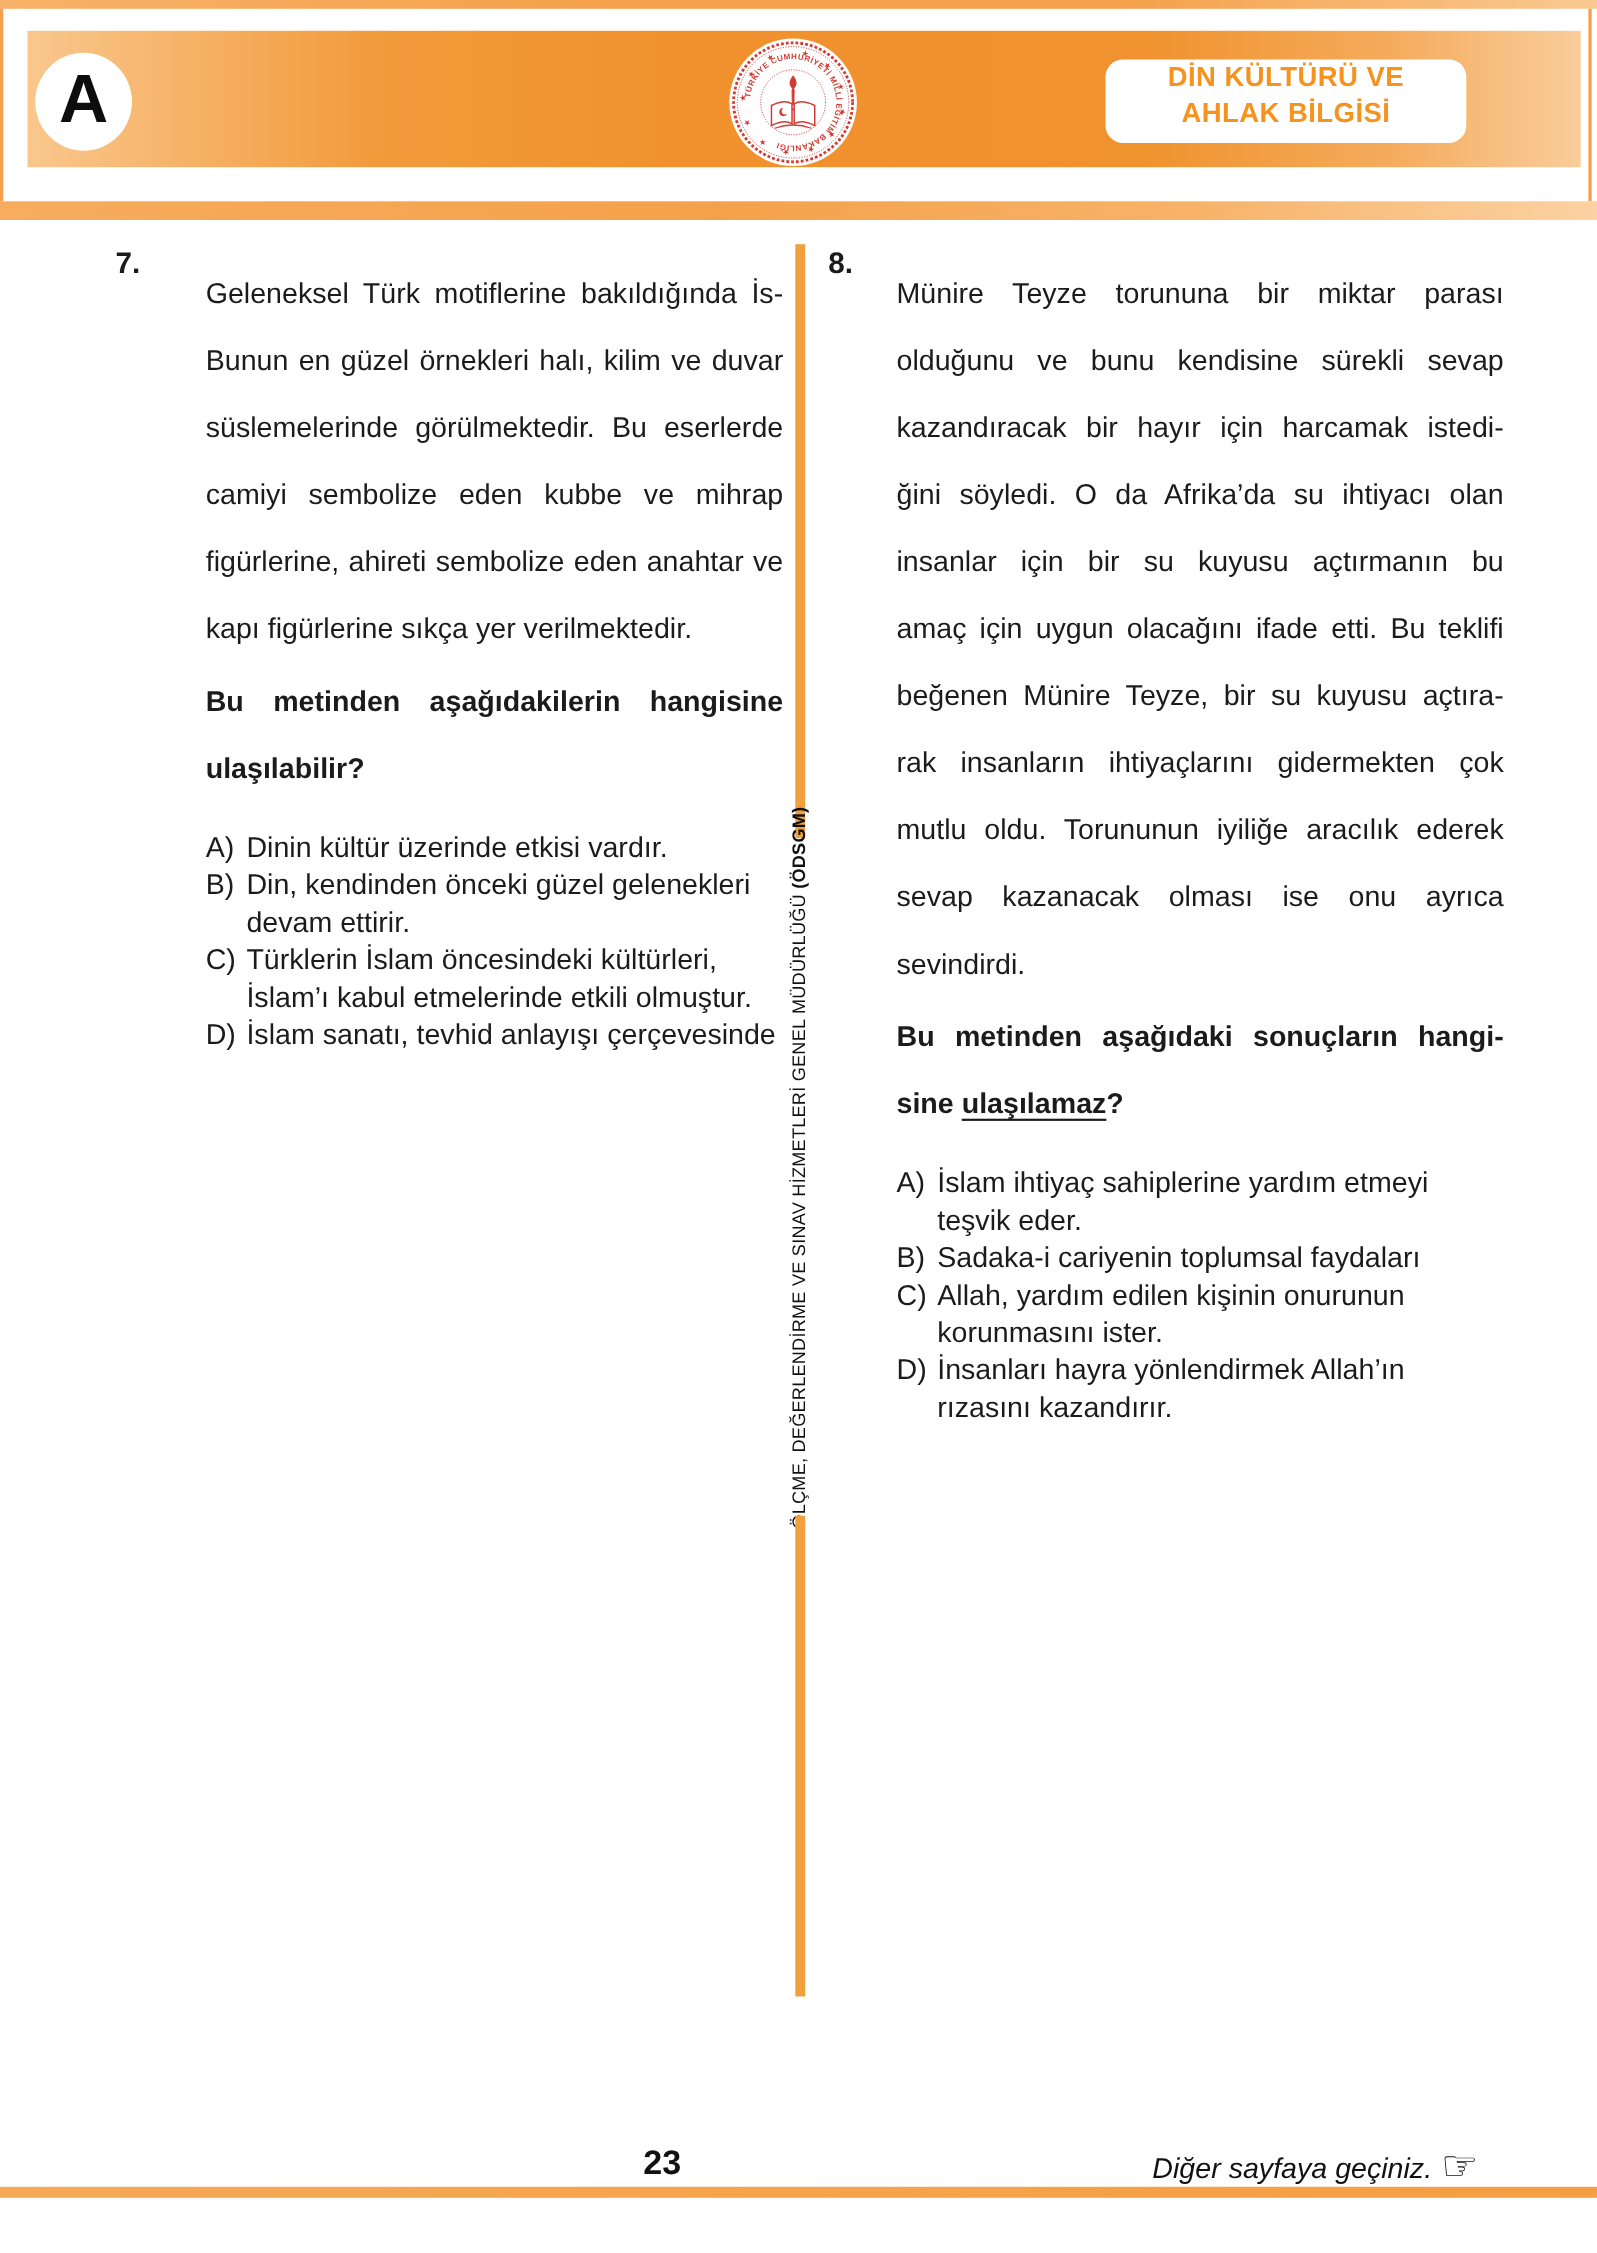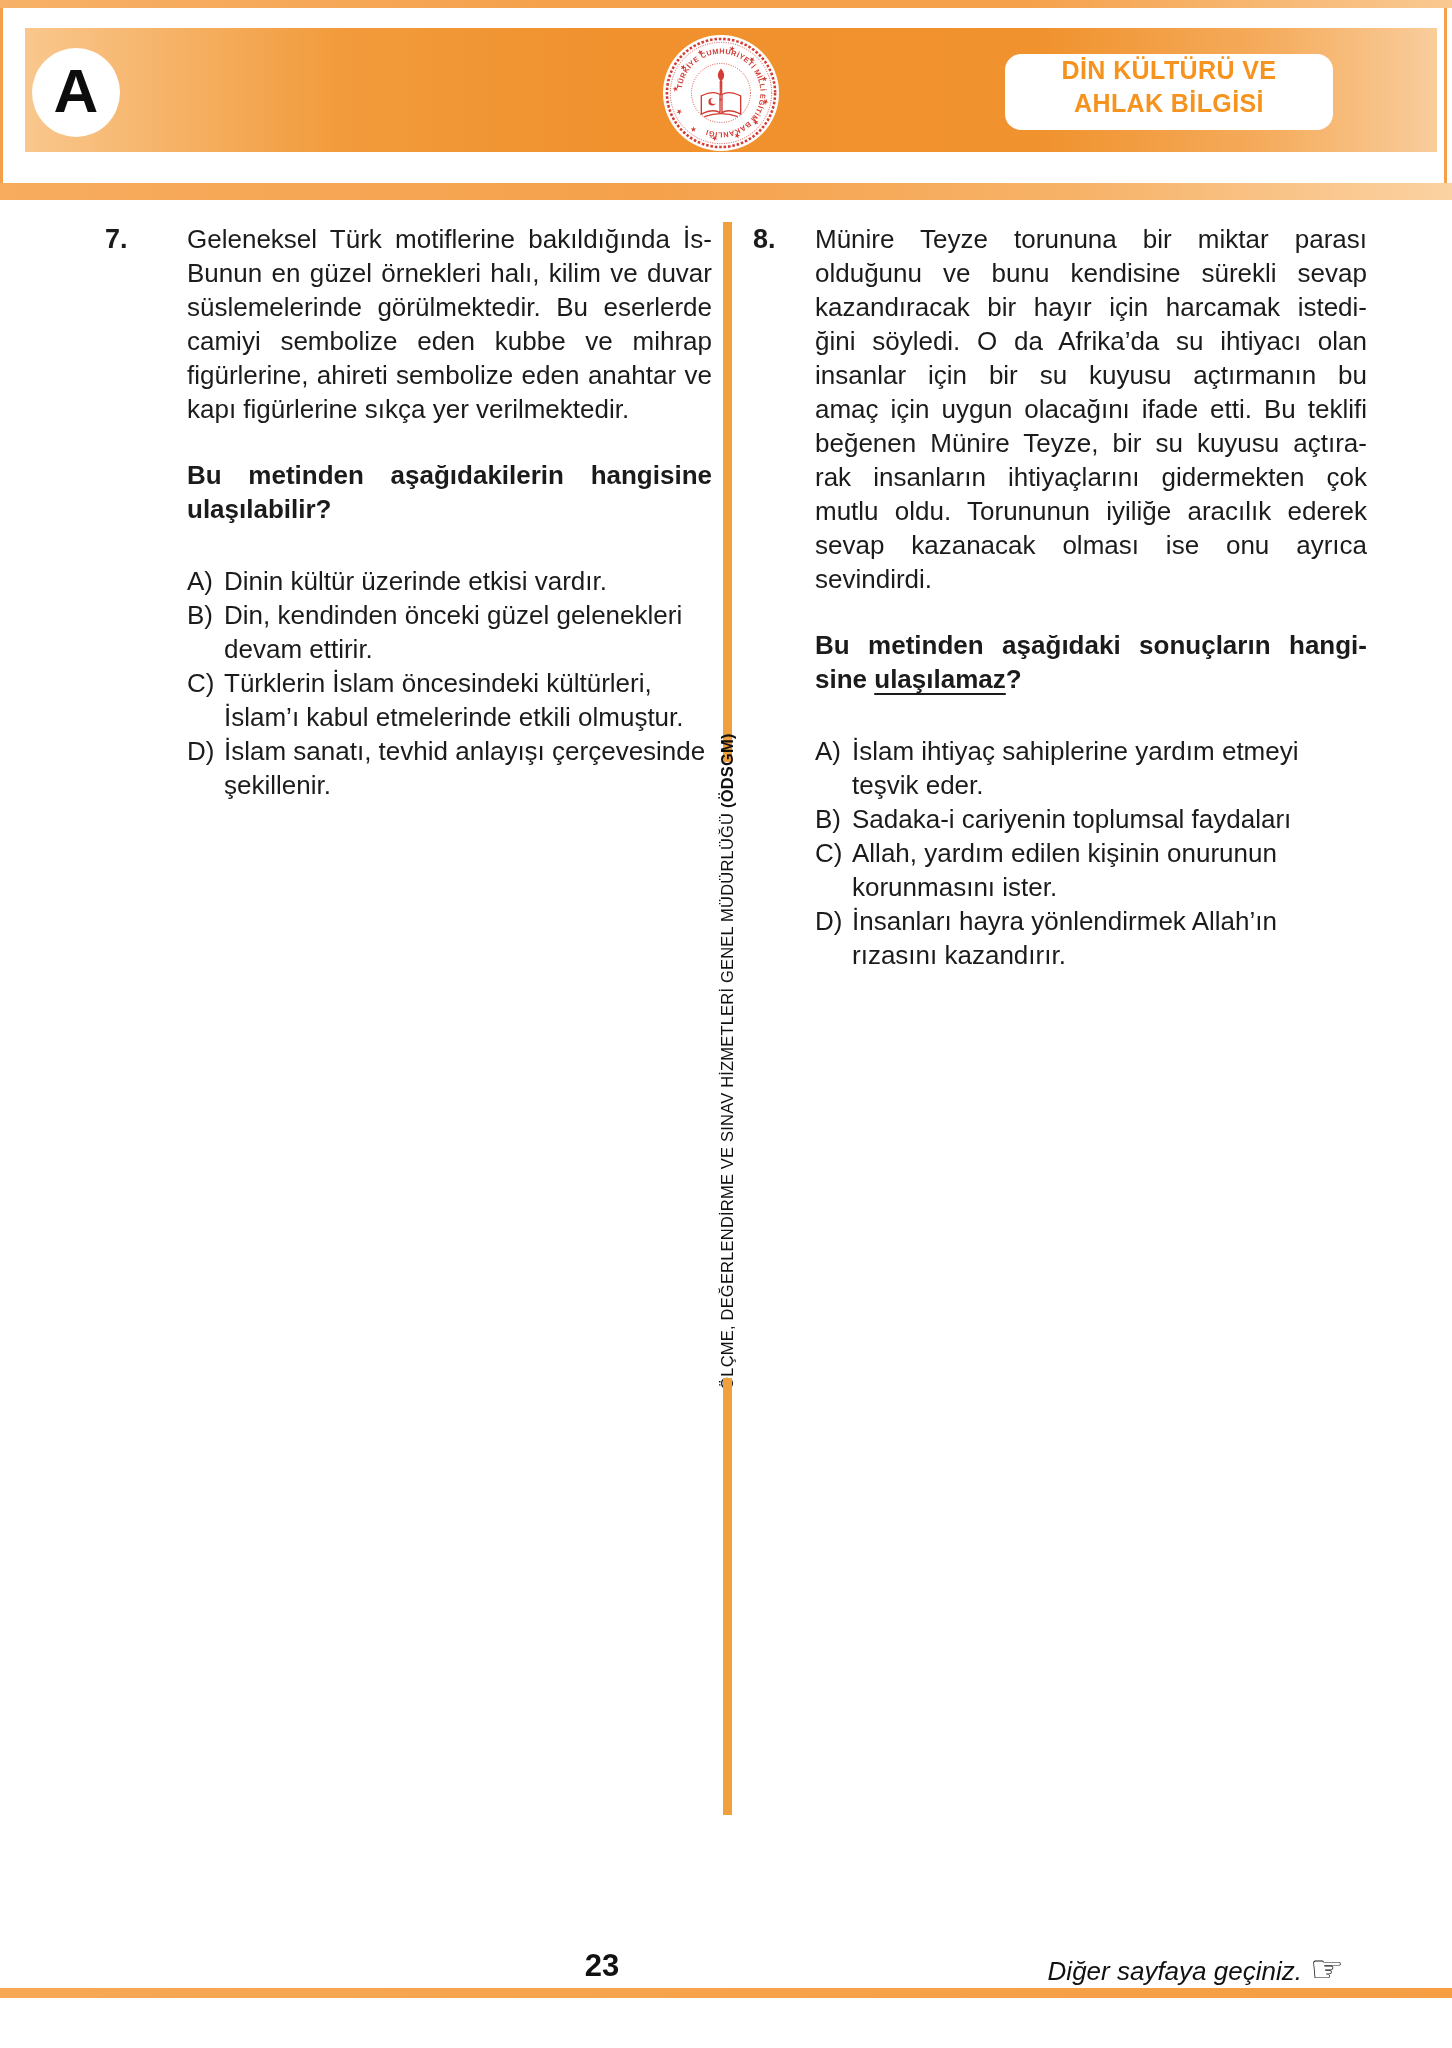--- a/index.html
+++ b/index.html
@@ -33,21 +33,21 @@
   .question{position:absolute;top:222px;display:flex;align-items:flex-start;}
   .q7{left:105px;}
   .q8{left:753px;}
   .qnum{font-weight:700;font-size:27px;line-height:34px;flex:0 0 auto;}
   .q7 .qnum{width:82px;}
   .q8 .qnum{width:62px;}
   .qcontent{flex:0 0 auto;}
   .q7 .qcontent{width:525px;}
   .q8 .qcontent{width:552px;}
   .qbody,.stem{font-size:26px;line-height:34px;}
-  .jline{text-align:justify;text-align-last:justify;}
+  .jline{text-align:justify;text-align-last:justify;margin-top:27px;}
   .jline.last{text-align:last;text-align-last:left;}
   .stem{margin-top:32px;font-weight:700;}
   .u{text-decoration:underline;text-decoration-thickness:2px;text-underline-offset:5px;}
   .options{margin-top:38px;font-size:26px;line-height:34px;}
   .option{display:flex;}
   .omark{flex:0 0 37px;}
   .otext div{white-space:nowrap;}
 
   
   .vdivider-top{position:absolute;left:723px;top:222px;width:9px;height:540px;background:#F0A03C;}
@@ -157,21 +157,20 @@
             <span class="omark">C)</span>
             <span class="otext">
               <div>Türklerin İslam öncesindeki kültürleri,</div>
               <div>İslam’ı kabul etmelerinde etkili olmuştur.</div>
             </span>
           </div>
           <div class="option">
             <span class="omark">D)</span>
             <span class="otext">
               <div>İslam sanatı, tevhid anlayışı çerçevesinde</div>
-              <div>şekillenir.</div>
             </span>
           </div>
         </div>
     </div>
   </section>
 
   <section class="question q8">
     <span class="qnum">8.</span>
     <div class="qcontent">
       <div class="qbody">

